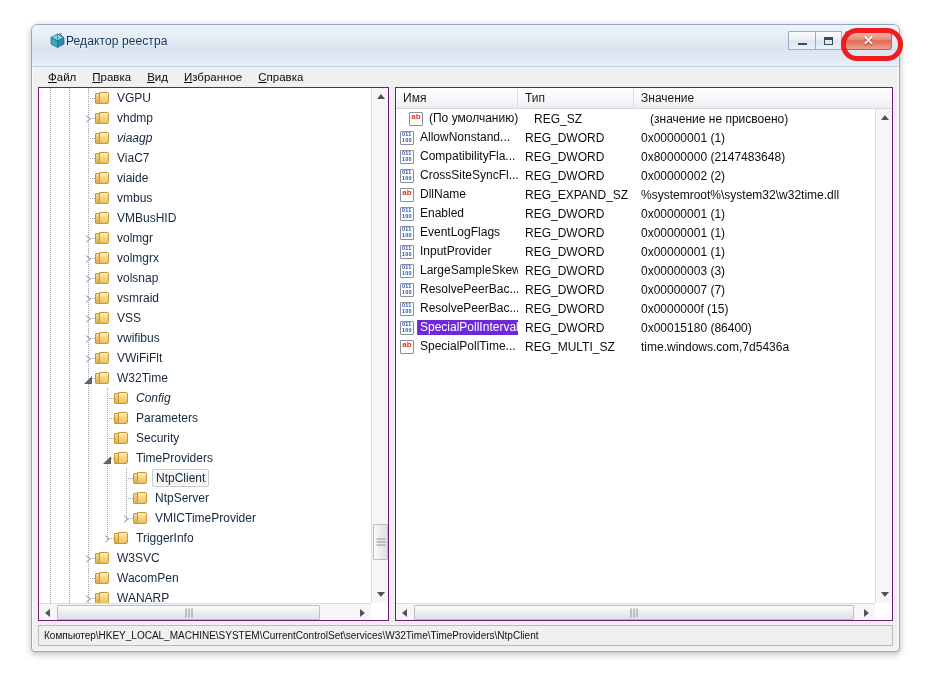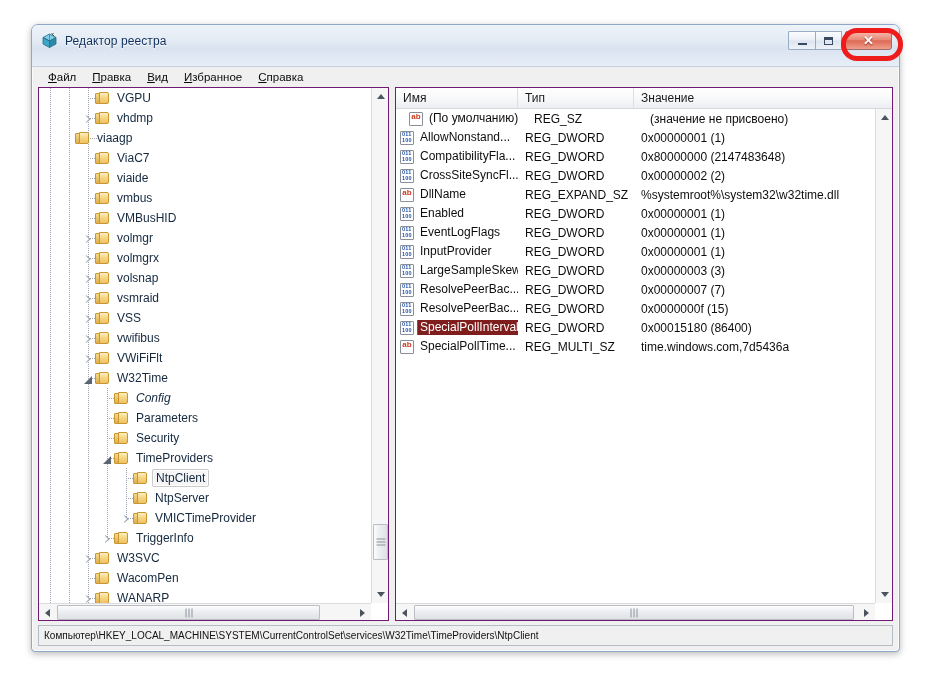--- a/index.html
+++ b/index.html
@@ -19,21 +19,21 @@
     box-shadow:0 0 0 1px rgba(255,255,255,.75) inset, 0 2px 7px rgba(0,0,0,.28);
     box-sizing:border-box;
   }
   .glass{
     position:absolute;left:0;top:0;right:0;height:42px;
     background:linear-gradient(180deg,#eef3f9 0%, #e2eaf4 42%, #d9e3f0 56%, #e7eef7 100%);
     border-radius:6px 6px 0 0;
     border-bottom:1px solid #c4d2e3;
     box-sizing:border-box;
   }
-  .title-row{position:absolute;left:9px;top:8px;display:flex;align-items:center;gap:7px;}
+  .title-row{position:absolute;left:17px;top:8px;display:flex;align-items:center;}
   .app-icon{width:17px;height:16px;position:relative;flex:none;}
   .title-text{
     font-size:12px;color:#10305c;letter-spacing:.1px;
     text-shadow:0 1px 0 rgba(255,255,255,.85);
     white-space:nowrap;
   }
 
   
   .wbtns{position:absolute;right:7px;top:6px;display:flex;align-items:center;}
   .wbtn{
@@ -129,21 +129,21 @@
   }
   .lhcell{
     font-size:12px;color:#1a1a1a;padding:3px 0 0 7px;
     border-right:1px solid #dcdfe4;box-sizing:border-box;height:21px;
   }
   .lbody{position:absolute;left:0;top:21px;right:17px;bottom:17px;overflow:hidden;background:#fff;}
   .lrow{height:19px;display:flex;align-items:center;white-space:nowrap;}
   .lcell{font-size:12px;color:#0d0d0d;padding-left:7px;box-sizing:border-box;overflow:hidden;}
   .lcell.name{display:flex;align-items:center;padding-left:4px;}
   .nm{padding:0 2px;line-height:15px;}
-  .lrow.sel .nm{background:#7f1d1d;color:#ffffff;outline:1px solid #2b6fb5;}
+  .lrow.sel .nm{background:#6d28d9;color:#ffffff;outline:1px solid #2b6fb5;}
   .ico{width:14px;height:14px;flex:none;margin-right:4px;position:relative;
        background:#fff;border:1px solid #8a8f97;box-sizing:border-box;border-radius:1px;}
   .ico.ab:after{content:"ab";position:absolute;left:0;right:0;top:-1px;
        font-size:8px;font-weight:bold;color:#d13a22;text-align:center;
        font-family:"Liberation Sans",sans-serif;}
   .ico.bin:after{content:"011\A 100";white-space:pre;position:absolute;left:1px;top:-1px;right:0;
        font-size:5.5px;line-height:6.5px;color:#2352a8;font-weight:bold;letter-spacing:.2px;
        font-family:"Liberation Sans",sans-serif;}
 
   
@@ -242,21 +242,21 @@
               <span class="arrow"></span>
               <span class="folder"></span>
               <span class="tlabel">VGPU</span>
             </div>
             <div class="tnode" style="padding-left: 44px;">
               <div class="hguide" style="left: 49px; width: 9px; top: 10px;"></div>
               <span class="arrow collapsed"></span>
               <span class="folder"></span>
               <span class="tlabel">vhdmp</span>
             </div>
-            <div class="tnode" style="padding-left: 24px;">
+            <div class="tnode" style="padding-left: 44px; font-style: italic;">
               <div class="hguide" style="left: 49px; width: 9px; top: 10px;"></div>
               <span class="arrow"></span>
               <span class="folder"></span>
               <span class="tlabel">viaagp</span>
             </div>
             <div class="tnode" style="padding-left: 44px;">
               <div class="hguide" style="left: 49px; width: 9px; top: 10px;"></div>
               <span class="arrow"></span>
               <span class="folder"></span>
               <span class="tlabel">ViaC7</span>

